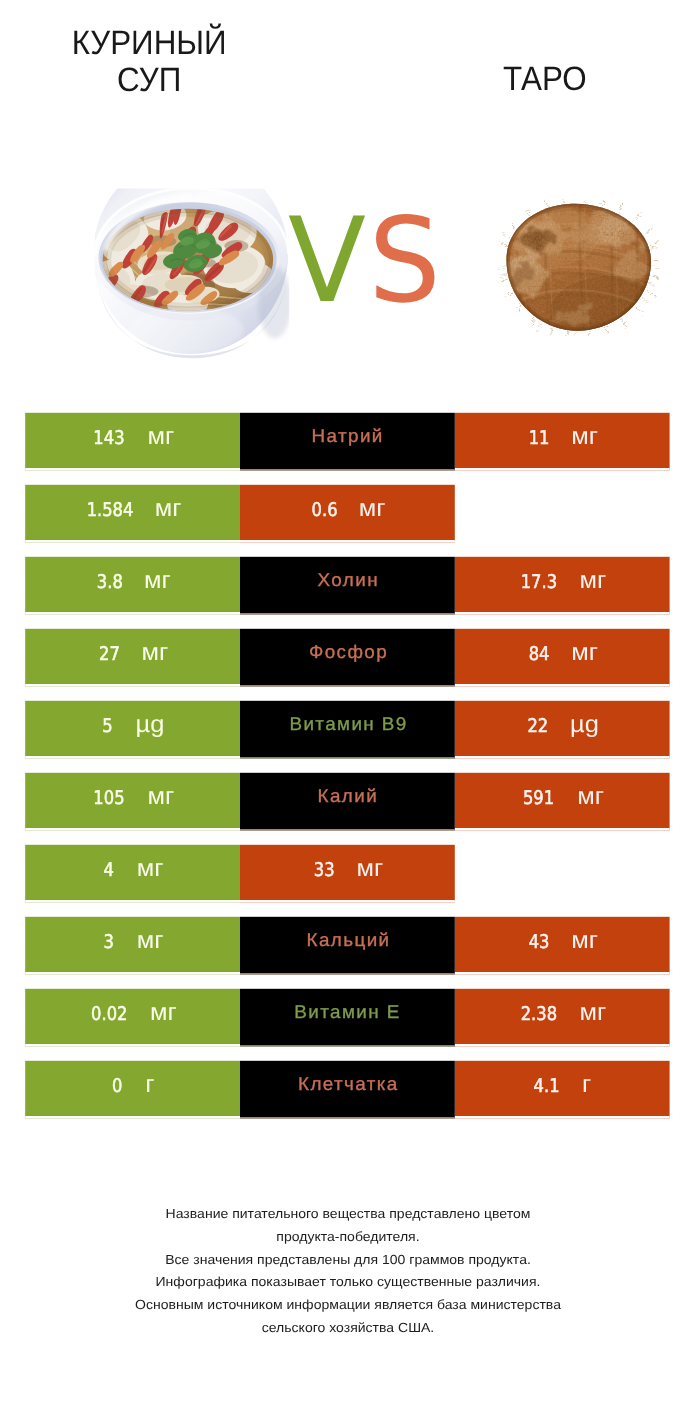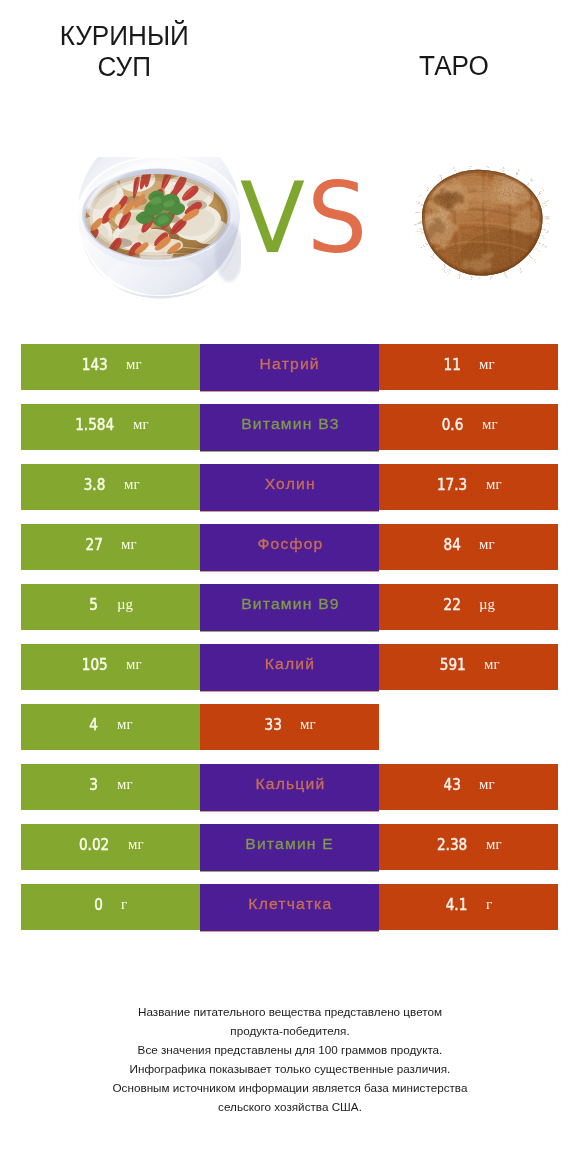--- a/index.html
+++ b/index.html
@@ -22,26 +22,26 @@
   .vs .s{color:#E06E4A;}
 
   
   .tbl{position:absolute;left:21px;top:343.5px;width:537px;}
   .row{position:relative;height:60px;display:flex;}
   .cell{height:48px;display:flex;align-items:center;justify-content:center;box-sizing:border-box;gap:16px;}
   .cell>span{position:relative;top:-1.6px;}
   .c-m>span{top:-3.1px;}
   .c-l{width:179px;background:#83A72F;color:#fafee9;}
   .c-l .val{-webkit-text-stroke:0.45px #fafee9;}
-  .c-m{width:179px;background:#4c1d95;position:relative;text-align:center;}
+  .c-m{width:179px;background:#000000;position:relative;text-align:center;}
   .c-m:after{content:"";position:absolute;left:0;right:0;bottom:0;height:1px;background:currentColor;}
   .c-r{width:179px;background:#c2410c;color:#fdf2ee;}
   .c-r .val{-webkit-text-stroke:0.45px #fdf2ee;}
   .val{font-family:"DejaVu Sans",sans-serif;font-size:15.6px;font-weight:400;letter-spacing:0px;font-stretch:condensed;display:inline-block;transform:scaleX(0.97);transform-origin:100% 50%;}
-  .unit{font-family:Liberation Serif, serif;font-size:14px;font-weight:400;margin-left:2.6px;letter-spacing:0px;font-stretch:condensed;display:inline-block;transform:scaleX(1.06);transform-origin:0 50%;}
+  .unit{font-family:Liberation Sans, sans-serif;font-size:20px;font-weight:400;margin-left:2.6px;letter-spacing:0px;font-stretch:condensed;display:inline-block;transform:scaleX(1.06);transform-origin:0 50%;}
   .lbl{font-size:15.4px;font-weight:400;letter-spacing:1.15px;display:inline-block;transform:scaleX(1.02);padding-left:1.15px;}
   .win-g .lbl{-webkit-text-stroke:0.28px #7F9B4B;}
   .win-o .lbl{-webkit-text-stroke:0.28px #C86F54;}
   .win-g .lbl{color:#7F9B4B;}
   .win-o .lbl{color:#C86F54;}
   .win-g .c-m{color:#97ad6a;}
   .win-o .c-m{color:#cf9c86;}
   .row .c-l,.row .c-r{border-bottom:2px solid #fff;}
 
   
@@ -457,23 +457,20 @@
         <div class="cell c-r">
           <span class="val">11</span>
           <span class="unit">мг</span>
         </div>
       </div>
       <div class="row win-g">
         <div class="cell c-l">
           <span class="val">1.584</span>
           <span class="unit">мг</span>
         </div>
-        <div class="cell c-m">
-          <span class="lbl">Витамин B3</span>
-        </div>
         <div class="cell c-r">
           <span class="val">0.6</span>
           <span class="unit">мг</span>
         </div>
       </div>
       <div class="row win-o">
         <div class="cell c-l">
           <span class="val">3.8</span>
           <span class="unit">мг</span>
         </div>

